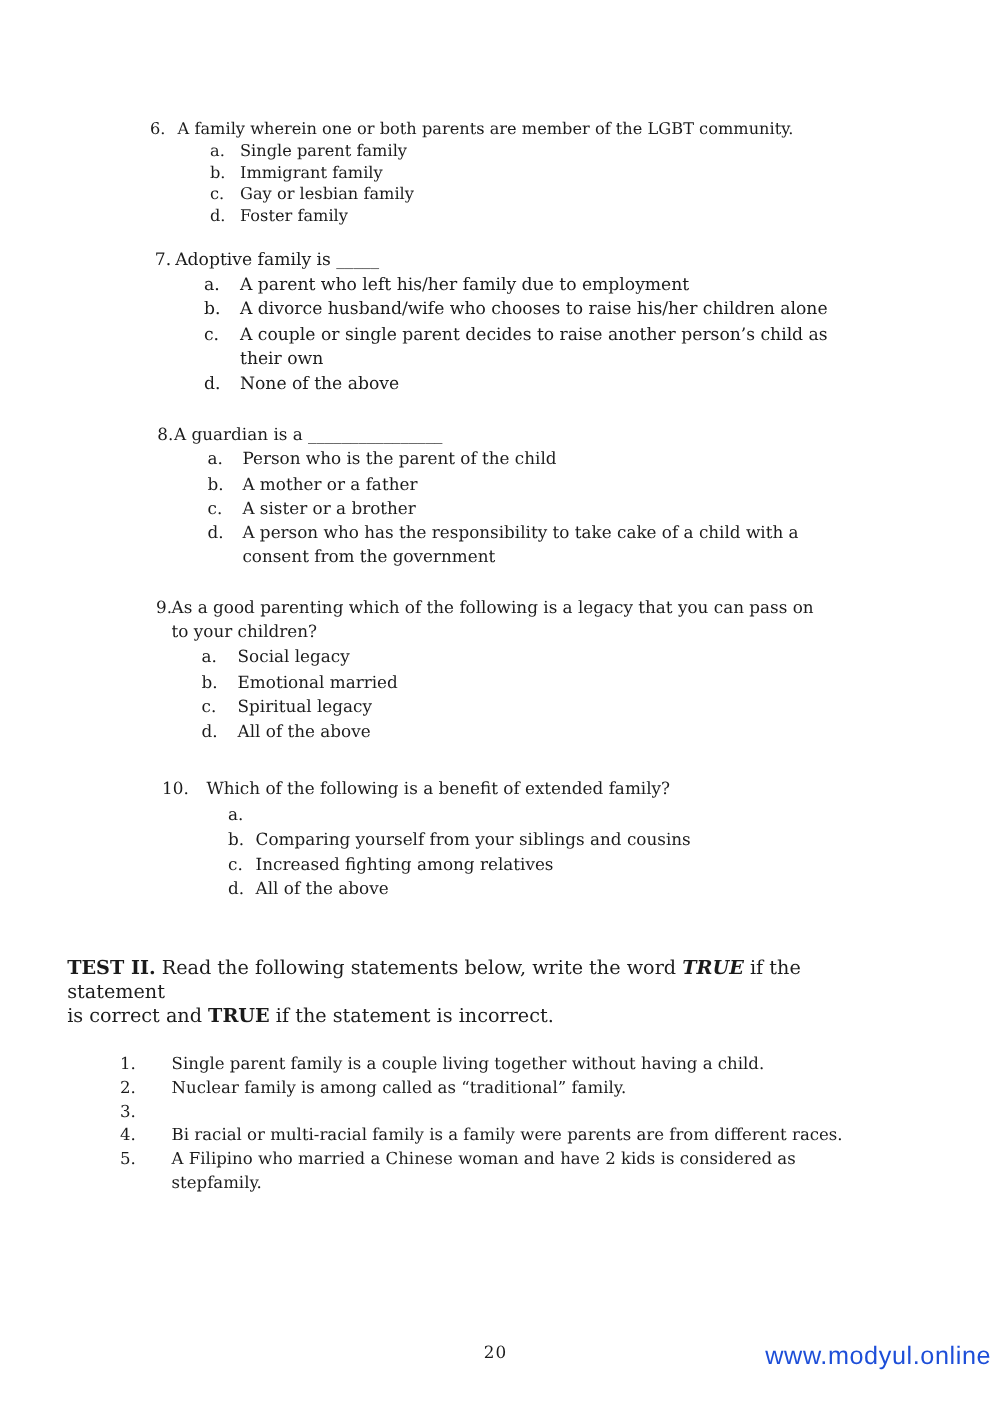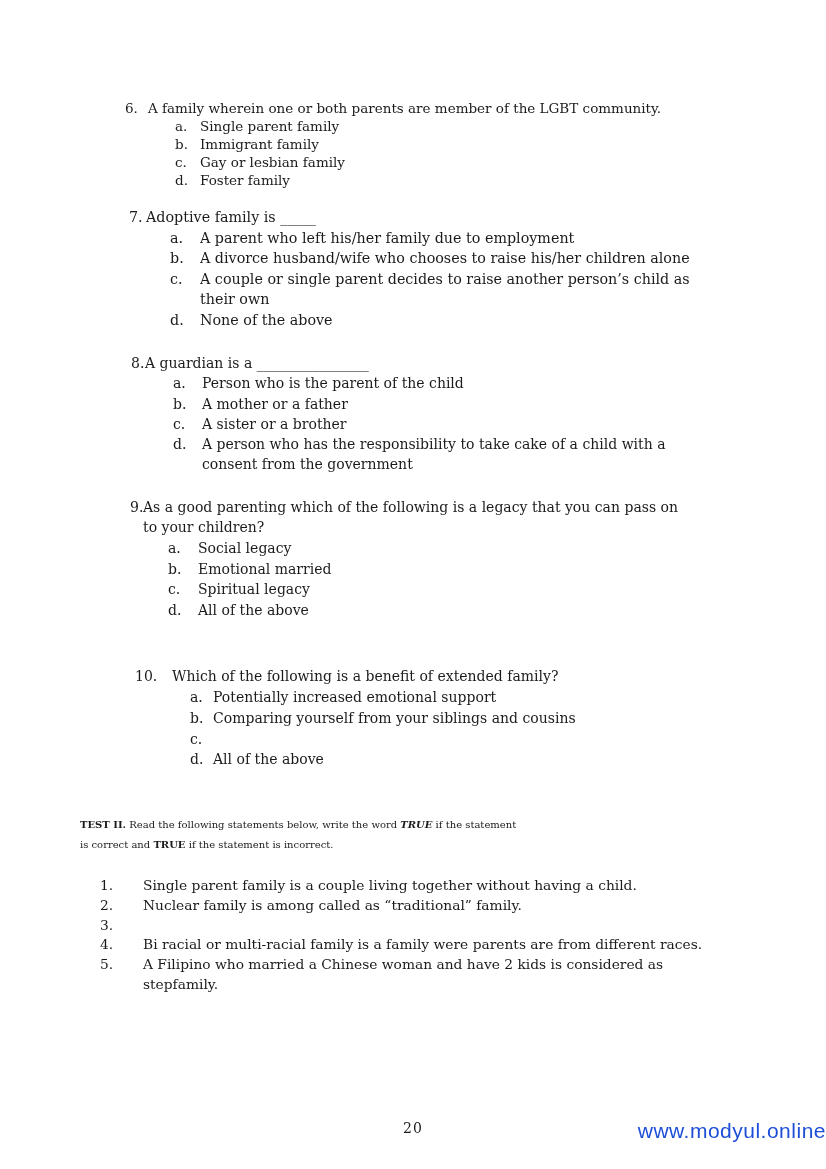--- a/index.html
+++ b/index.html
@@ -36,30 +36,30 @@
   .qi2 { padding-left: 131px; font-size: 14px; line-height: 20.3px; margin-top: 23px; }
   .qi2 .q-num { width: 14px; }
   .qi2 .opt { margin-left: 42px; }
   .qi2 .opt-letter { width: 29px; }
 
   .qi3 { padding-left: 130px; font-size: 14px; line-height: 20.6px; margin-top: 22px; }
   .qi3 .q-num { width: 13px; }
   .qi3 .opt { margin-left: 38px; }
   .qi3 .opt-letter { width: 30px; }
 
-  .qi4 { padding-left: 135px; font-size: 14px; line-height: 20.75px; margin-top: 46px; }
+  .qi4 { padding-left: 135px; font-size: 14px; line-height: 20.75px; margin-top: 28px; }
   .qi4 .q-num { width: 37px; }
   .qi4 .opt { margin-left: 55px; }
   .qi4 .opt-letter { width: 23px; }
 
   
   .t2-intro {
-    margin: 45px 0 0 80px;
+    margin: 45px 0 0 56px;
     width: 665px;
-    font-size: 10px;
+    font-size: 16px;
     line-height: 20px;
     white-space: pre-line;
   }
   .seg-normal { font-weight: normal; }
   .seg-bold { font-weight: bold; }
   .seg-bold-italic { font-weight: bold; font-style: italic; }
 
   .t2-list { margin: 21px 0 0 100px; font-size: 13.8px; line-height: 19.8px; }
   .t2-item { display: flex; }
   .t2-num { flex: 0 0 auto; width: 23px; }
@@ -192,28 +192,28 @@
         </div>
       </div>
       <div class="q qi4">
         <div class="q-title">
           <span class="q-num">10.</span>
           <span class="q-text">Which of the following is a benefit of extended family?</span>
         </div>
         <div class="q-opts">
           <div class="opt">
             <span class="opt-letter">a.</span>
-            <span class="opt-text">Potentially increased emotional support</span>
           </div>
           <div class="opt">
             <span class="opt-letter">b.</span>
             <span class="opt-text">Comparing yourself from your siblings and cousins</span>
           </div>
           <div class="opt">
             <span class="opt-letter">c.</span>
+            <span class="opt-text">Increased fighting among relatives</span>
           </div>
           <div class="opt">
             <span class="opt-letter">d.</span>
             <span class="opt-text">All of the above</span>
           </div>
         </div>
       </div>
     </div>
 
   <div>

